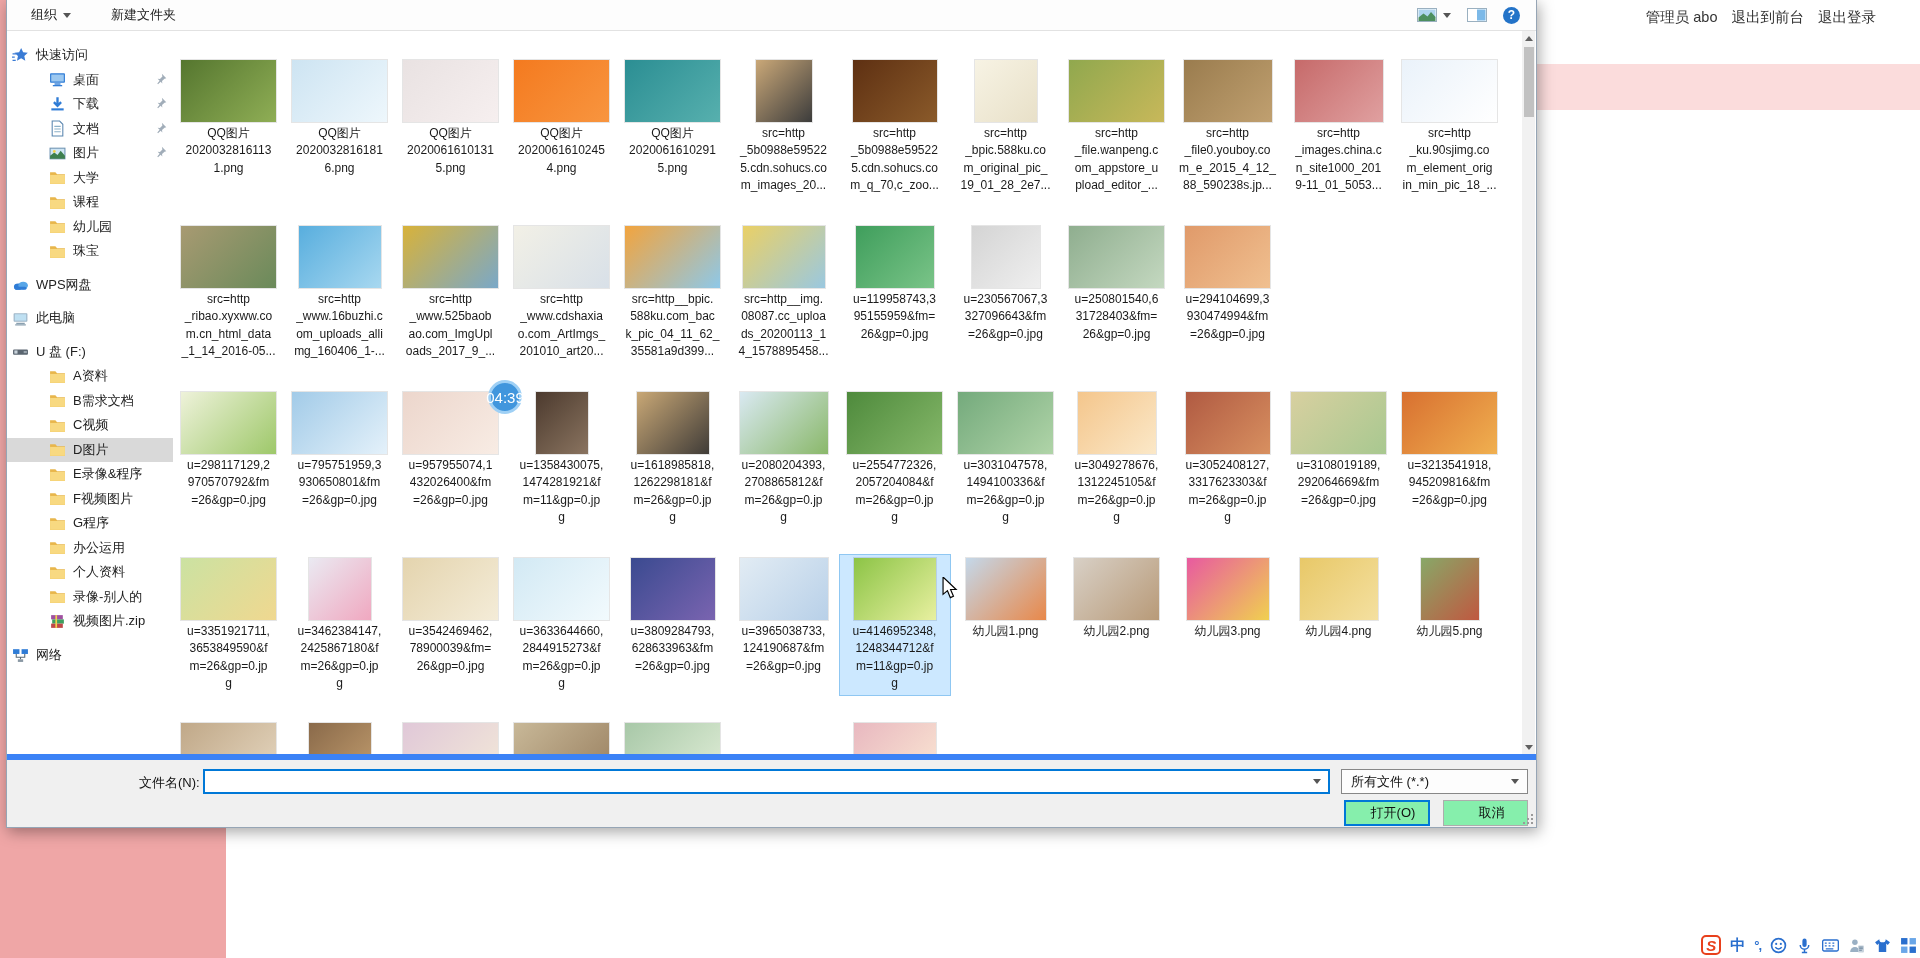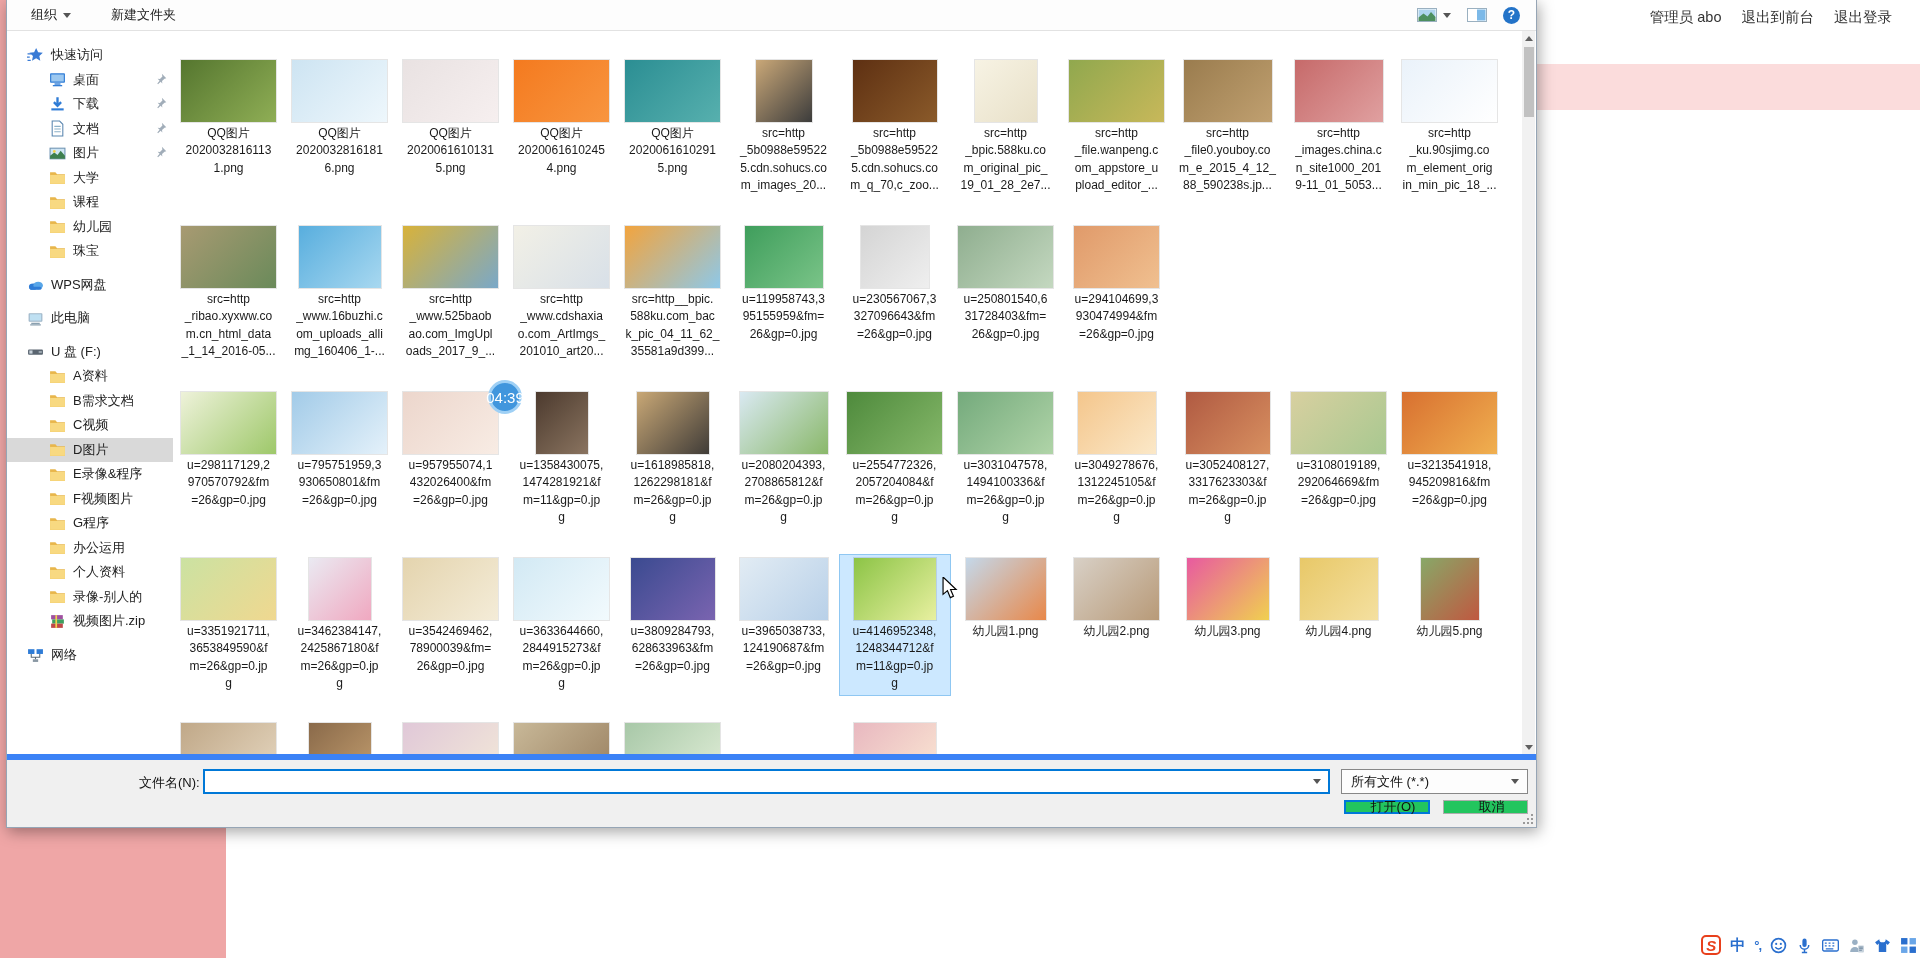--- a/index.html
+++ b/index.html
@@ -1,37 +1,37 @@
 <!DOCTYPE html>
 <html><head>
 <meta charset="utf-8">
 <style>
   html,body{margin:0;padding:0;width:1920px;height:958px;overflow:hidden;background:#ffffff;
     font-family:"Liberation Sans","DejaVu Sans",sans-serif;}
   *{box-sizing:border-box;}
   
   .pink-panel{position:absolute;left:0;top:0;width:226px;height:958px;background:#efa6a6;}
   .pink-band{position:absolute;left:1300px;right:0;top:64px;height:46px;background:#fbdcdc;}
-  .admin-bar{position:absolute;top:8px;right:28px;display:flex;gap:20px;font-size:14.5px;color:#333;z-index:2;}
+  .admin-bar{position:absolute;top:8px;right:44px;display:flex;gap:14px;font-size:14.5px;color:#333;z-index:2;}
   .admin-bar span{white-space:nowrap;}
   
   .dialog{position:absolute;left:6px;top:0;width:1531px;height:828px;background:#fff;
     border:1px solid #96a5b5;border-top:none;box-shadow:2px 4px 14px rgba(0,0,0,.35);z-index:5;}
   .dlg-toolbar{position:absolute;left:0;top:0;right:0;height:31px;background:#fdfdfd;
     border-bottom:1px solid #e2e2e2;display:flex;align-items:center;padding:0 16px 0 18px;font-size:13px;color:#222;text-align:center;}
   .tb-btn{display:flex;align-items:center;gap:6px;padding:3px 6px;cursor:default;}
   .tb-btn + .tb-btn{margin-left:28px;}
   .caret{width:0;height:0;border-left:4px solid transparent;border-right:4px solid transparent;border-top:5px solid #555;display:inline-block;}
   .tb-right{margin-left:auto;display:flex;align-items:center;gap:16px;}
   .help-btn{width:17px;height:17px;border-radius:50%;background:#2373c8;color:#fff;font-size:12px;font-weight:bold;
     display:flex;align-items:center;justify-content:center;}
   
   .sidebar{position:absolute;left:0;top:31px;bottom:73px;width:166px;background:#fff;padding-top:12px;overflow:hidden;}
   .sbitem{height:24.5px;display:flex;align-items:center;font-size:13px;color:#222;position:relative;padding-right:14px;white-space:nowrap;}
-  .sbitem.root{padding-left:20px;}
+  .sbitem.root{padding-left:5px;}
   .sbitem.child{padding-left:42px;}
   .sbitem.gap{margin-top:9px;}
   .sbitem.selected{background:#d9d9d9;}
   .sbicon{width:17px;height:17px;margin-right:7px;flex:0 0 17px;display:inline-flex;}
   .sbicon svg{width:100%;height:100%;}
   .pin{position:absolute;right:5px;top:4px;width:14px;height:14px;opacity:.8;}
   .pin svg{width:100%;height:100%;}
   
   .grid{position:absolute;left:166px;top:31px;right:14px;bottom:73px;overflow:hidden;padding-top:26px;background:#fff;}
   .frow{display:flex;height:166px;}
@@ -53,21 +53,21 @@
   .vthumb{position:absolute;left:1.5px;width:10px;top:16px;height:70px;background:#c1c1c1;}
   
   .footer{position:absolute;left:0;right:0;bottom:0;height:73px;background:#f0f0f0;border-top:6px solid #3b82f6;}
   .fname-label{position:absolute;left:132px;top:14px;font-size:13px;color:#111;}
   .combo{position:absolute;left:196px;top:9px;width:1127px;height:25px;background:#fff;border:2px solid #0078d7;}
   .combo input{position:absolute;left:2px;top:0;right:22px;height:100%;border:none;outline:none;font-size:13px;background:transparent;}
   .combo .caret{position:absolute;right:7px;top:8px;}
   .ftype{position:absolute;left:1334px;top:9px;width:187px;height:25px;background:#fdfdfd;border:1px solid #878787;
     font-size:13px;line-height:23px;padding-left:9px;color:#111;}
   .ftype .caret{position:absolute;right:8px;top:9px;}
-  .btn{position:absolute;top:40px;height:14px;background:#22c55e;font-size:13px;color:#111;
+  .btn{position:absolute;top:40px;height:26px;background:#86efac;font-size:13px;color:#111;
     display:flex;align-items:center;justify-content:center;padding-left:12px;}
   .btn-open{left:1337px;width:86px;border:2px solid #0078d7;}
   .btn-cancel{left:1436px;width:85px;border:1px solid #adadad;}
   .grip{position:absolute;right:2px;bottom:2px;}
   
   .sogou{position:absolute;right:3px;bottom:2px;height:22px;display:flex;align-items:center;gap:9px;z-index:8;}
   .slogo{width:20px;height:20px;border-radius:5px;background:#fff;border:2px solid #e8401c;color:#e8401c;
     font-weight:bold;font-size:15px;font-style:italic;display:flex;align-items:center;justify-content:center;}
   .sgtext{color:#2a6fce;font-weight:bold;font-size:15px;}
   .sgtext.small{font-size:13px;letter-spacing:-1px;}
@@ -532,20 +532,31 @@
         </div>
         <div class="cell">
           <div class="inner">
             <div class="thumbwrap">
               <div class="thumb" style="width: 95px; background: linear-gradient(135deg, rgb(242, 164, 62) 0%, rgb(142, 200, 232) 100%);"></div>
             </div>
             <div class="flabel">src=http__bpic.
 588ku.com_bac
 k_pic_04_11_62_
 35581a9d399...</div>
+          </div>
+        </div>
+        <div class="cell">
+          <div class="inner">
+            <div class="thumbwrap">
+              <div class="thumb" style="width: 82px; background: linear-gradient(135deg, rgb(234, 208, 102) 0%, rgb(154, 200, 224) 100%);"></div>
+            </div>
+            <div class="flabel">src=http__img.
+08087.cc_uploa
+ds_20200113_1
+4_1578895458...</div>
           </div>
         </div>
         <div class="cell">
           <div class="inner">
             <div class="thumbwrap">
               <div class="thumb" style="width: 78px; background: linear-gradient(135deg, rgb(63, 158, 92) 0%, rgb(122, 196, 136) 100%);"></div>
             </div>
             <div class="flabel">u=119958743,3
 95155959&amp;fm=
 26&amp;gp=0.jpg</div>

